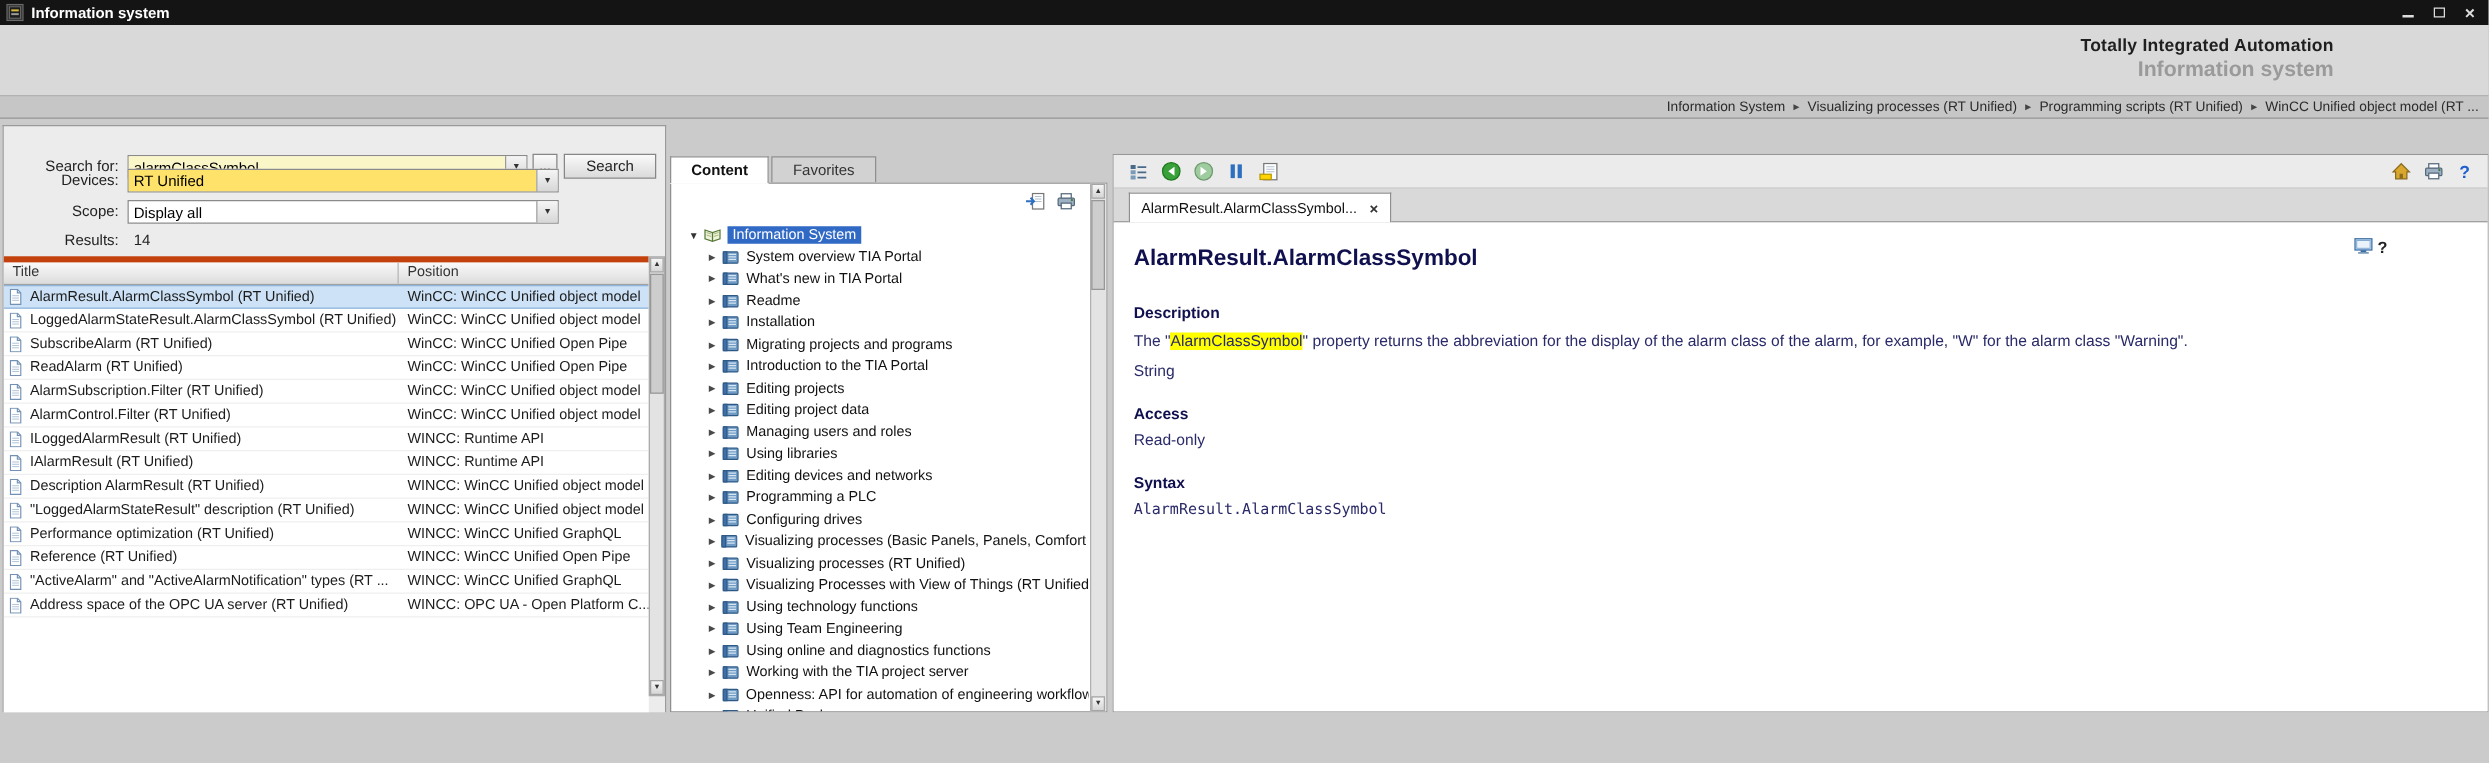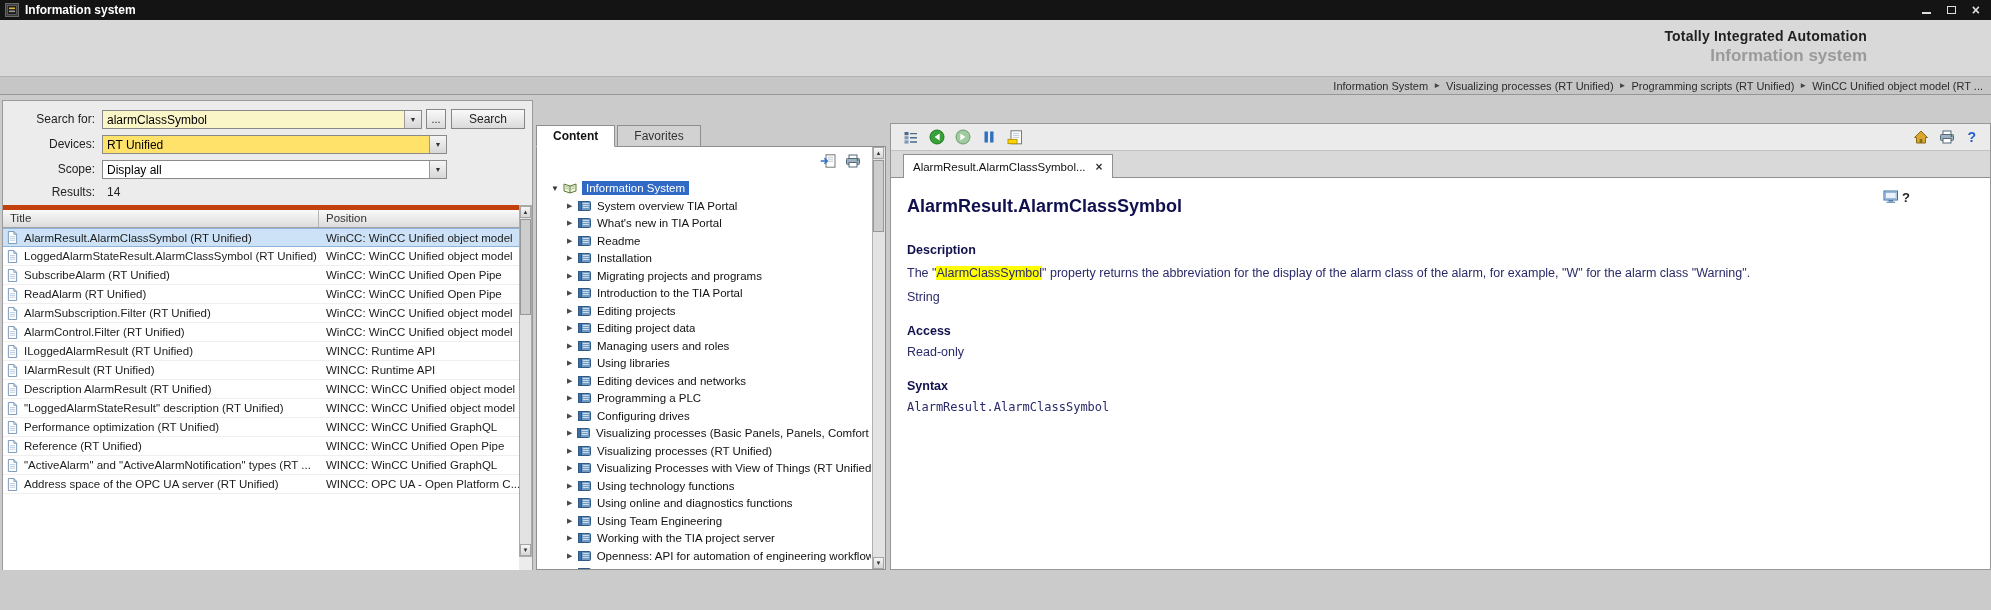--- a/index.html
+++ b/index.html
@@ -221,21 +221,21 @@
       <span class="bc-sep">►</span>
       <span class="bc-item">Programming scripts (RT Unified)</span>
       <span class="bc-sep">►</span>
       <span class="bc-item">WinCC Unified object model (RT ...</span>
     </div>
 
   <div class="main">
 
     <div class="left-panel">
 
-      <div class="search-row" style="top:8px;">
+      <div class="search-row" style="top:22px;">
         <span class="lbl">Search for:</span>
         <span class="combo" style="width:320px;">
           <input class="val bg-cream" value="alarmClassSymbol" style="">
           <span class="dd">▼</span>
         </span>
         <span class="btn btn-dots">...</span>
         <span class="btn btn-search">Search</span>
       </div>
 
       <div class="search-row" style="top:33px;">
@@ -583,30 +583,30 @@
                 </span>
     <span class="tlabel">Using technology functions</span>
   </div>
               <div class="tree-item">
     <span class="arrow">▶</span>
     <span class="ticon">
                   <svg width="13" height="12">
                     <use href="#sym-book"></use>
                   </svg>
                 </span>
+    <span class="tlabel">Using Team Engineering</span>
+  </div>
+              <div class="tree-item">
+    <span class="arrow">▶</span>
+    <span class="ticon">
+                  <svg width="13" height="12">
+                    <use href="#sym-book"></use>
+                  </svg>
+                </span>
     <span class="tlabel">Using online and diagnostics functions</span>
-  </div>
-              <div class="tree-item">
-    <span class="arrow">▶</span>
-    <span class="ticon">
-                  <svg width="13" height="12">
-                    <use href="#sym-book"></use>
-                  </svg>
-                </span>
-    <span class="tlabel">Using Team Engineering</span>
   </div>
               <div class="tree-item">
     <span class="arrow">▶</span>
     <span class="ticon">
                   <svg width="13" height="12">
                     <use href="#sym-book"></use>
                   </svg>
                 </span>
     <span class="tlabel">Working with the TIA project server</span>
   </div>

